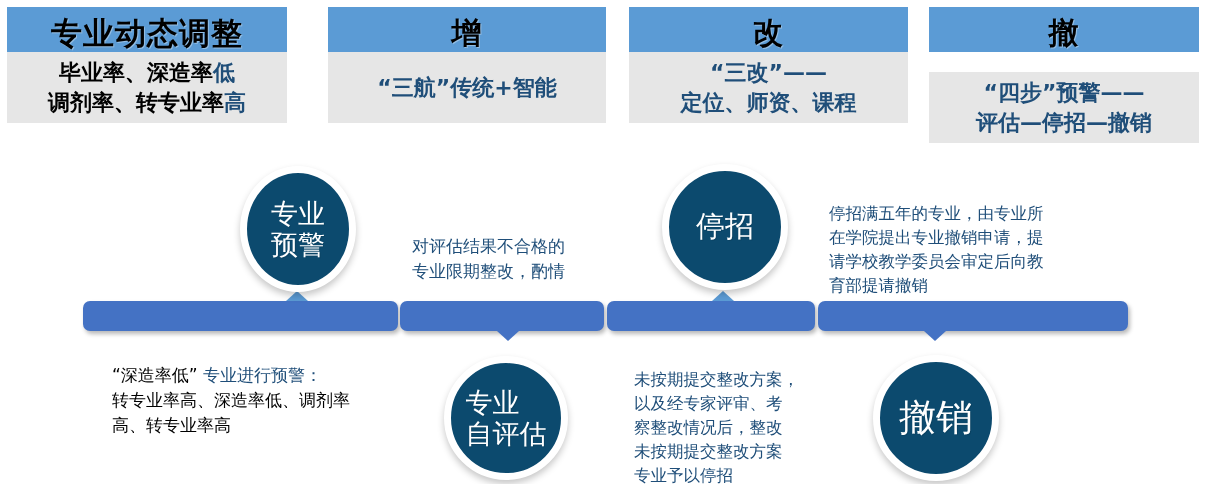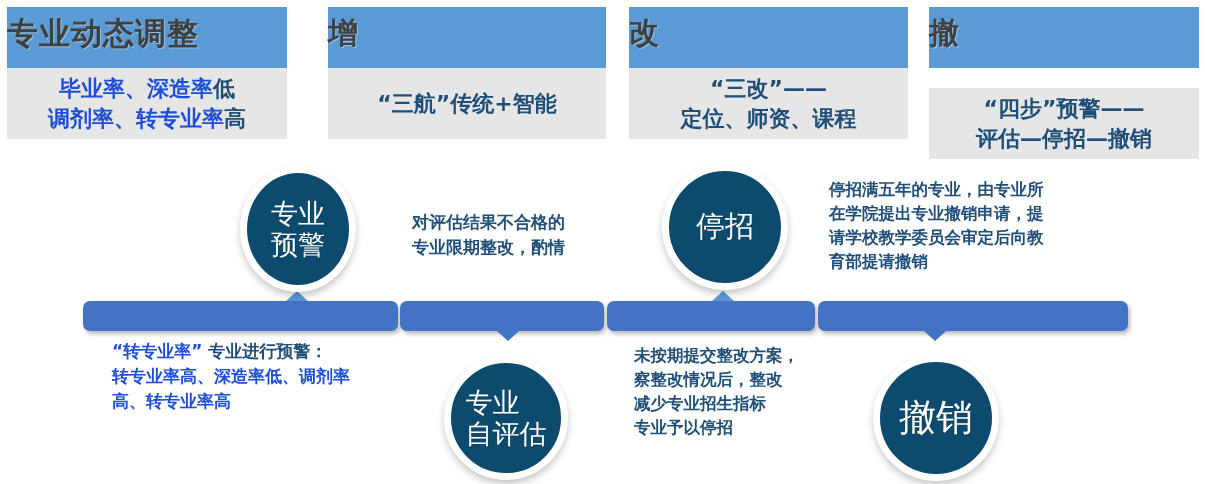--- a/index.html
+++ b/index.html
@@ -9,45 +9,45 @@
     font-family:"DejaVu Sans","Liberation Sans",sans-serif;
     position:relative;
     overflow:hidden;
   }
   .stage{position:absolute;left:0;top:0;width:1205px;height:484px;}
 
   
   .card{position:absolute;top:7px;}
   .card-head{
     background:#5b9bd5;
-    color:#404040;
+    color:#000000;
     font-weight:bold;
-    text-align:left;
-    height:61px;
+    text-align:center;
+    height:45px;
     line-height:52px;
     font-size:30px;
     letter-spacing:1px;
     text-shadow:1px 1px 0 rgba(255,255,255,.35);
   }
   .card-body{
     background:#e6e6e6;
     text-align:center;
     padding:6px 4px 8px 4px;
     box-sizing:border-box;
   }
   .card-body .ln{
     display:block;
     font-size:22px;
     font-weight:bold;
     line-height:30px;
     white-space:nowrap;
     color:#1f4e79;
   }
   .card1 .card-head{font-size:31px;}
-  .red{color:#1d4ed8;}
+  .red{color:#000000;}
   .blue{color:#1f4e79;}
 
   
   .bar{
     position:absolute;
     height:30px;
     background:#4472c4;
     border-radius:7px;
     box-shadow:2px 3px 4px rgba(0,0,0,.28);
   }
@@ -76,23 +76,24 @@
     line-height:1.15;
     box-shadow:0 4px 7px rgba(0,0,0,.22);
     text-shadow:1px 1px 0 rgba(0,0,0,.10);
   }
   .circ span{display:block;}
 
   
   .txt{
     position:absolute;
     color:#1f4e79;
-    font-weight:bold;
+    font-weight:normal;
     font-size:17px;
     line-height:25px;
+    margin-top:24px;
   }
   .txt .ln{display:block;white-space:nowrap;}
   .txt.small{font-size:16.5px;line-height:24px;}
 </style>
 </head>
 <body>
 
 <div class="stage">
 
   <div class="card card1" style="left:7px;width:280px;">
@@ -163,35 +164,36 @@
   </div>
 
   <div class="circ" style="left:873px;top:355px;width:126px;height:126px;font-size:37px;">
     <div>
       <span>撤销</span>
     </div>
   </div>
 
   <div class="txt" style="left:112px;top:339px;">
     <span class="ln">
-      <span class="red">“转专业率”</span><span class="blue"> 专业进行预警：</span>
+      <span class="red">“深造率低”</span><span class="blue"> 专业进行预警：</span>
     </span>
     <span class="ln red">转专业率高、深造率低、调剂率</span>
     <span class="ln red">高、转专业率高</span>
   </div>
 
   <div class="txt" style="left:412px;top:210px;">
     <span class="ln">对评估结果不合格的</span>
     <span class="ln">专业限期整改，酌情</span>
   </div>
 
   <div class="txt small" style="left:634px;top:344px;">
     <span class="ln">未按期提交整改方案，</span>
+    <span class="ln">以及经专家评审、考</span>
     <span class="ln">察整改情况后，整改</span>
-    <span class="ln">减少专业招生指标</span>
+    <span class="ln">未按期提交整改方案</span>
     <span class="ln">专业予以停招</span>
   </div>
 
   <div class="txt small" style="left:829px;top:178px;">
     <span class="ln">停招满五年的专业，由专业所</span>
     <span class="ln">在学院提出专业撤销申请，提</span>
     <span class="ln">请学校教学委员会审定后向教</span>
     <span class="ln">育部提请撤销</span>
   </div>
 

